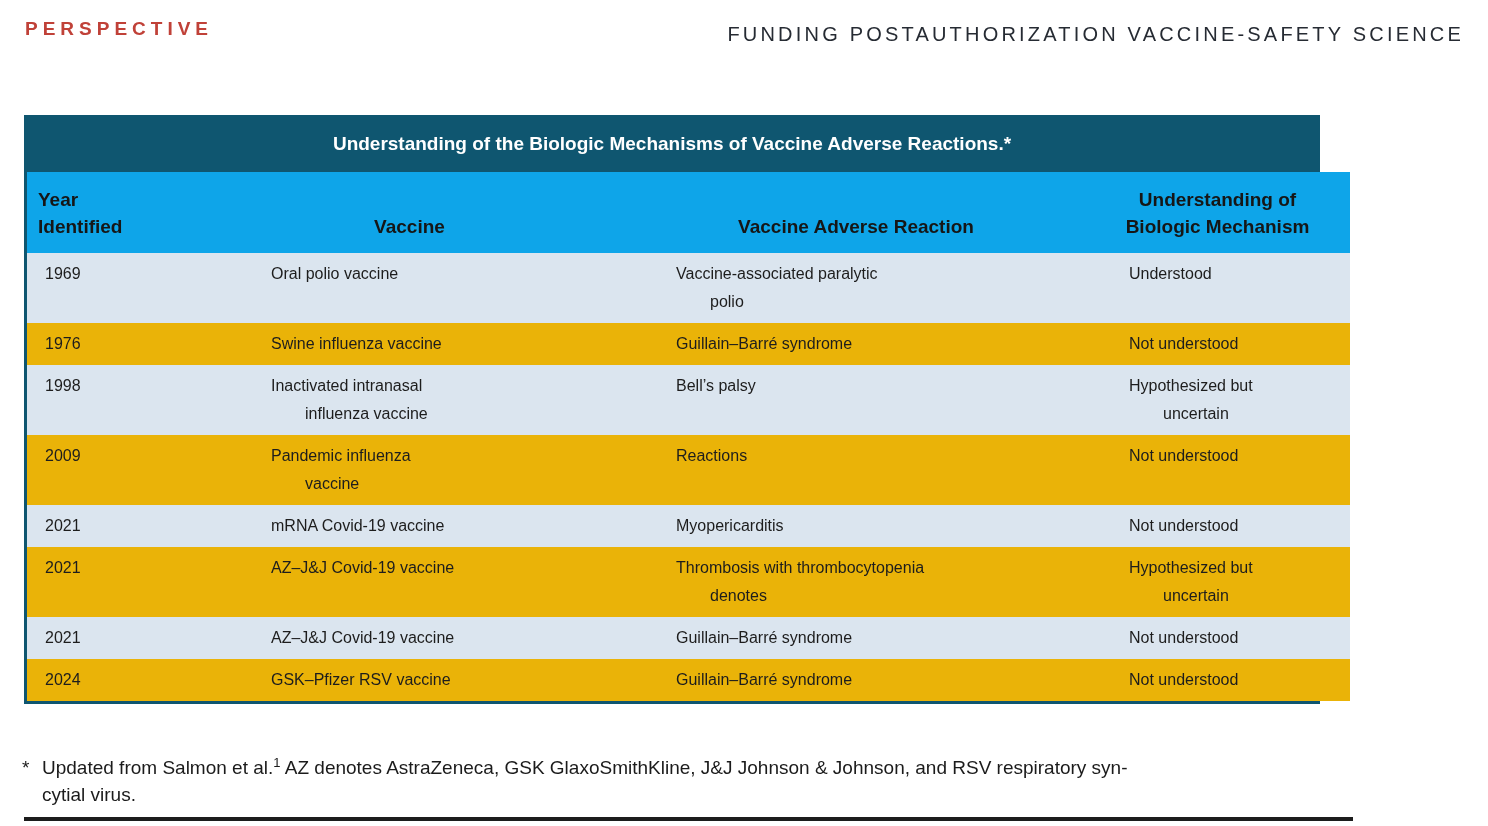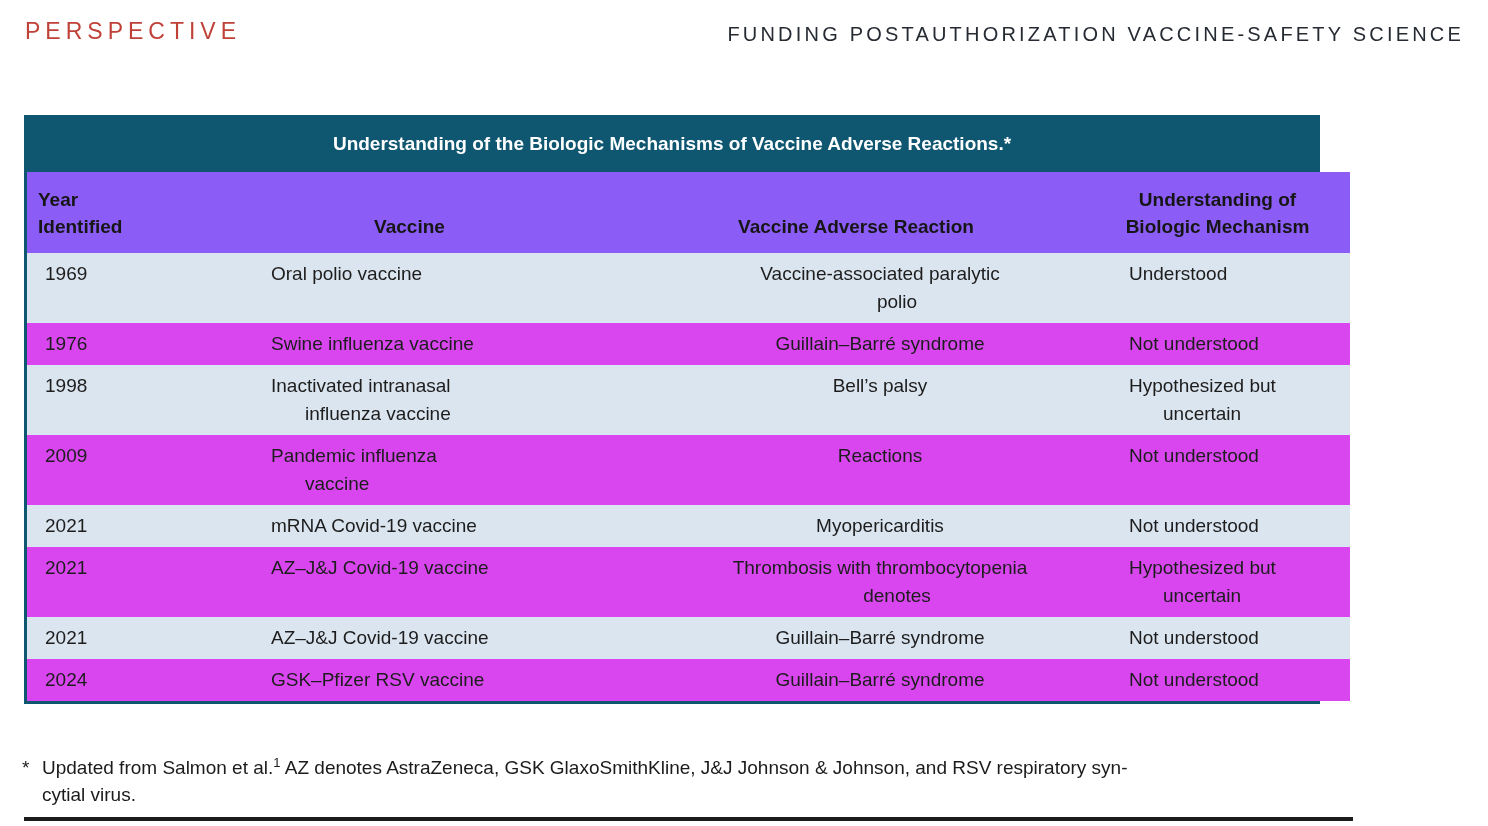--- a/index.html
+++ b/index.html
@@ -14,22 +14,22 @@
     height: 826px;
     background: #ffffff;
     overflow: hidden;
   }
 
   
   .kicker {
     position: absolute;
     left: 25px;
     top: 18px;
-    font-size: 23px;
-    font-weight: 400;
+    font-size: 19px;
+    font-weight: 700;
     letter-spacing: 5px;
     color: #c04138;
   }
   .running-head {
     position: absolute;
     right: 24px;
     top: 23px;
     font-size: 20px;
     font-weight: 500;
     letter-spacing: 3.2px;
@@ -62,46 +62,46 @@
     border-collapse: collapse;
     table-layout: fixed;
     color: #1d1d1d;
   }
   col.c-year { width: 225px; }
   col.c-vaccine { width: 405px; }
   col.c-reaction { width: 428px; }
   col.c-understanding { width: 265px; }
 
   thead th {
-    background: #8b5cf6;
+    background: #0ea5e9;
     vertical-align: bottom;
     font-weight: bold;
     font-size: 19px;
     line-height: 27px;
     color: #161616;
     padding: 14px 0 13px 0;
   }
   thead th.h-year { text-align: left; padding-left: 11px; }
   thead th.h-vaccine { text-align: center; padding-right: 90px; }
   thead th.h-reaction { text-align: center; padding-right: 30px; }
   thead th.h-understanding { text-align: center; }
 
-  tbody tr { background: #d946ef; }
+  tbody tr { background: #eab308; }
   tbody tr:nth-child(odd) { background: #dbe5ef; }
 
   tbody td {
     vertical-align: top;
-    font-size: 19px;
+    font-size: 16px;
     line-height: 28px;
     padding-top: 7px;
     padding-bottom: 7px;
   }
   td.t-year { padding-left: 18px; }
   td.t-vaccine { padding-left: 19px; margin-top: 19px; }
-  td.t-reaction { padding-left: 19px; text-align: center; }
+  td.t-reaction { padding-left: 19px; }
   td.t-understanding { padding-left: 44px; padding-right: 0; }
   .cell-l2 { padding-left: 34px; }
   .cell-l2:empty { display: none; }
 
   
   .footnote {
     position: absolute;
     left: 22px;
     top: 754px;
     width: 1350px;

